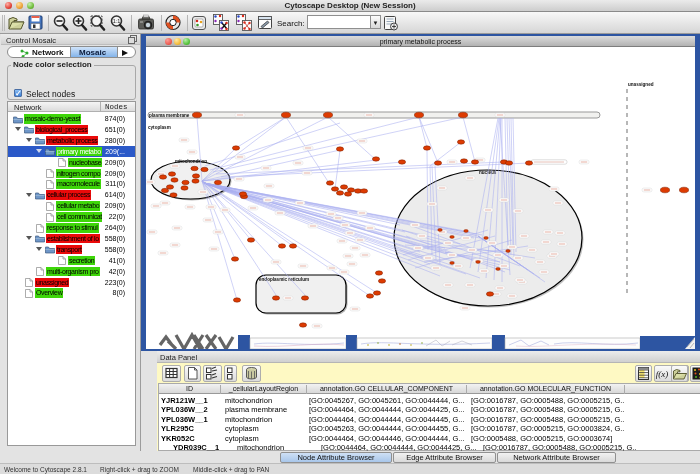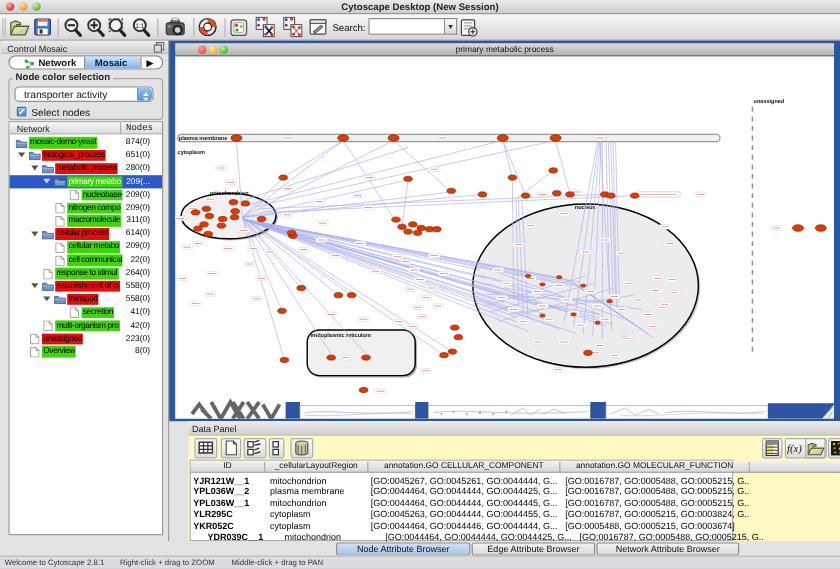--- a/index.html
+++ b/index.html
@@ -43,21 +43,21 @@
   
   #netwin { left:141px; top:34px; width:559px; height:317px; background:#2d55a2; }
   #nettitle { left:5px; top:2px; width:549px; height:11px; background:linear-gradient(#dcdcdc,#b2b2b2); border-bottom:1px solid #7d7d7d; }
   #nettitle .t { width:100%; text-align:center; font-size:7px; color:#111; line-height:11px; }
   #netcanvas { left:5px; top:13px; width:549px; height:302px; background:#fff; }
   
   #dpanel { left:157px; top:351px; width:559px; height:100px; background:#fef9c3; }
   #dpanel-title { left:0; top:0; width:559px; height:12px; background:linear-gradient(#ececec,#d0d0d0); border-bottom:1px solid #b5b5b5; }
   #dpanel-title span { position:absolute; left:3px; top:2px; font-size:7.5px; color:#222; }
   .dbtn { position:absolute; top:14px; width:17px; height:17px; background:linear-gradient(#fafafa,#dcdcdc); border:1px solid #adadad; border-radius:2px; }
-  #dtable { left:1px; top:32px; width:453px; height:68px; background:#fff; border:1px solid #aaa; }
+  #dtable { left:1px; top:32px; width:543px; height:68px; background:#fff; border:1px solid #aaa; }
   #dhdr { position:absolute; left:0; top:0; width:541px; height:10px; background:linear-gradient(#f2f2f2,#d8d8d8); border-bottom:1px solid #999; font-size:7px; color:#111; }
   #dhdr div { position:absolute; top:1px; text-align:center; border-right:1px solid #aaa; height:9px; }
   .drow { position:absolute; left:0; width:541px; height:9.5px; font-size:7.5px; color:#000; white-space:nowrap; }
   .drow b { font-weight:bold; }
   .dcell { position:absolute; top:0.5px; overflow:hidden; }
   #dscroll { left:543px; top:32px; width:14px; height:68px; background:#fafafa; border:1px solid #aaa; }
   #dthumb { position:absolute; left:1.5px; top:2px; width:9px; height:26px; border-radius:5px; background:linear-gradient(90deg,#cfe5fa,#6ba3e8 60%,#4a87d4); border:1px solid #5580b5; }
   
   #btabs { left:0; top:451px; width:700px; height:12px; background:#e3e3e3; }
   .btab { position:absolute; top:0.5px; height:11px; border:1px solid #909090; background:linear-gradient(#f2f2f2,#d9d9d9); font-size:7.5px; color:#111; text-align:center; line-height:10px; border-radius:2px; }
@@ -192,29 +192,20 @@
         <circle cx="7" cy="4" r="1.5" fill="#2daa2d"></circle>
       <circle cx="3" cy="7.5" r="1.5" fill="#2daa2d"></circle>
       <path d="M2 2L7 4L3 7.5" stroke="#2daa2d" stroke-width="0.8" fill="none"></path>
     </svg>
     <div class="lbl" style="left:24px;">Network</div>
     <div class="lbl" style="left:71px;color:#0a1a3a;">Mosaic</div>
     <div id="tab-arrow"></div>
   </div>
   <div id="grouplbl" class="abs">Node color selection</div>
   <div id="group" class="abs"></div>
-  <div id="combo" class="abs">
-    <div class="txt">transporter activity</div>
-    <div class="step">
-      <svg width="13" height="11">
-          <path d="M6.5 2 L9 5 L4 5 Z" fill="#fff"></path>
-          <path d="M6.5 9 L9 6.5 L4 6.5 Z" fill="#fff"></path>
-        </svg>
-    </div>
-  </div>
   <div id="checkbox" class="abs">✓</div>
   <div id="checklbl" class="abs">Select nodes</div>
   <div id="tree" class="abs">
     <div id="treehdr">
         <span style="position:absolute;left:6px;top:1px;">Network</span>
         <span style="position:absolute;left:97px;top:1px;font-family:Liberation Mono, monospace;">Nodes</span>
       <div style="position:absolute;left:92px;top:0;width:1px;height:10px;background:#b0b0b0;"></div>
       </div>
     <div id="treerows">
         <div class="trow" style="top:11.5px;">

